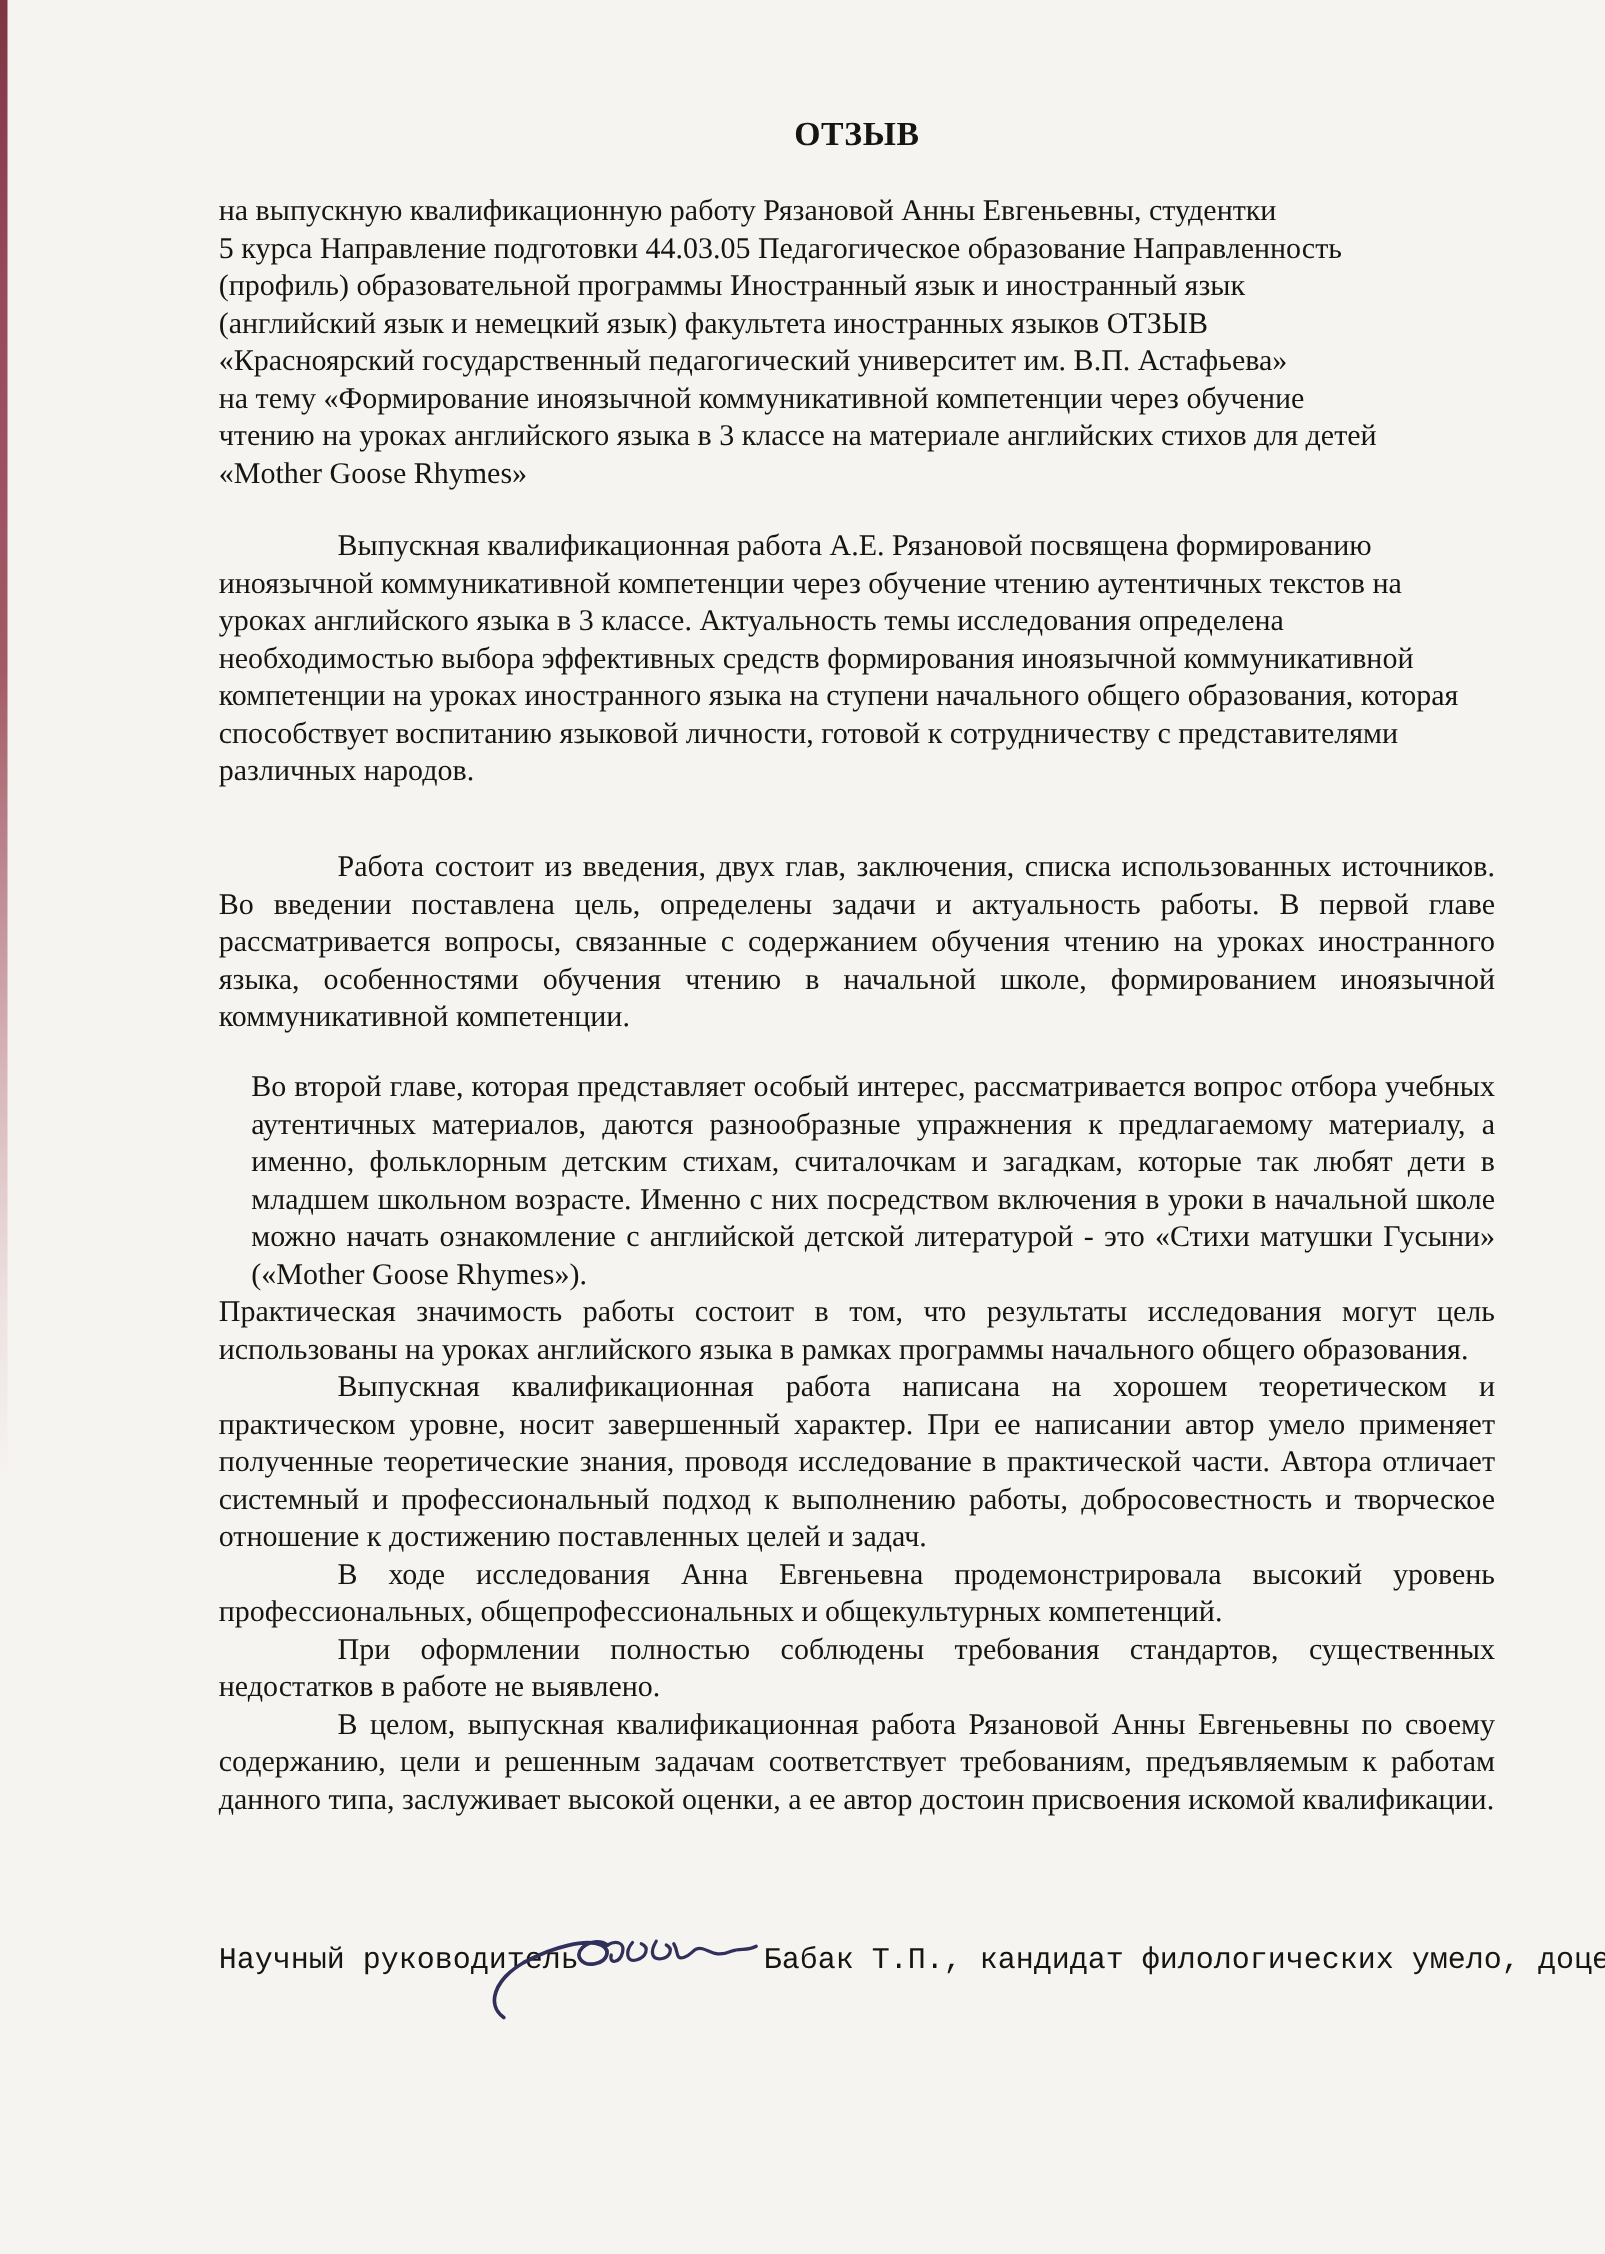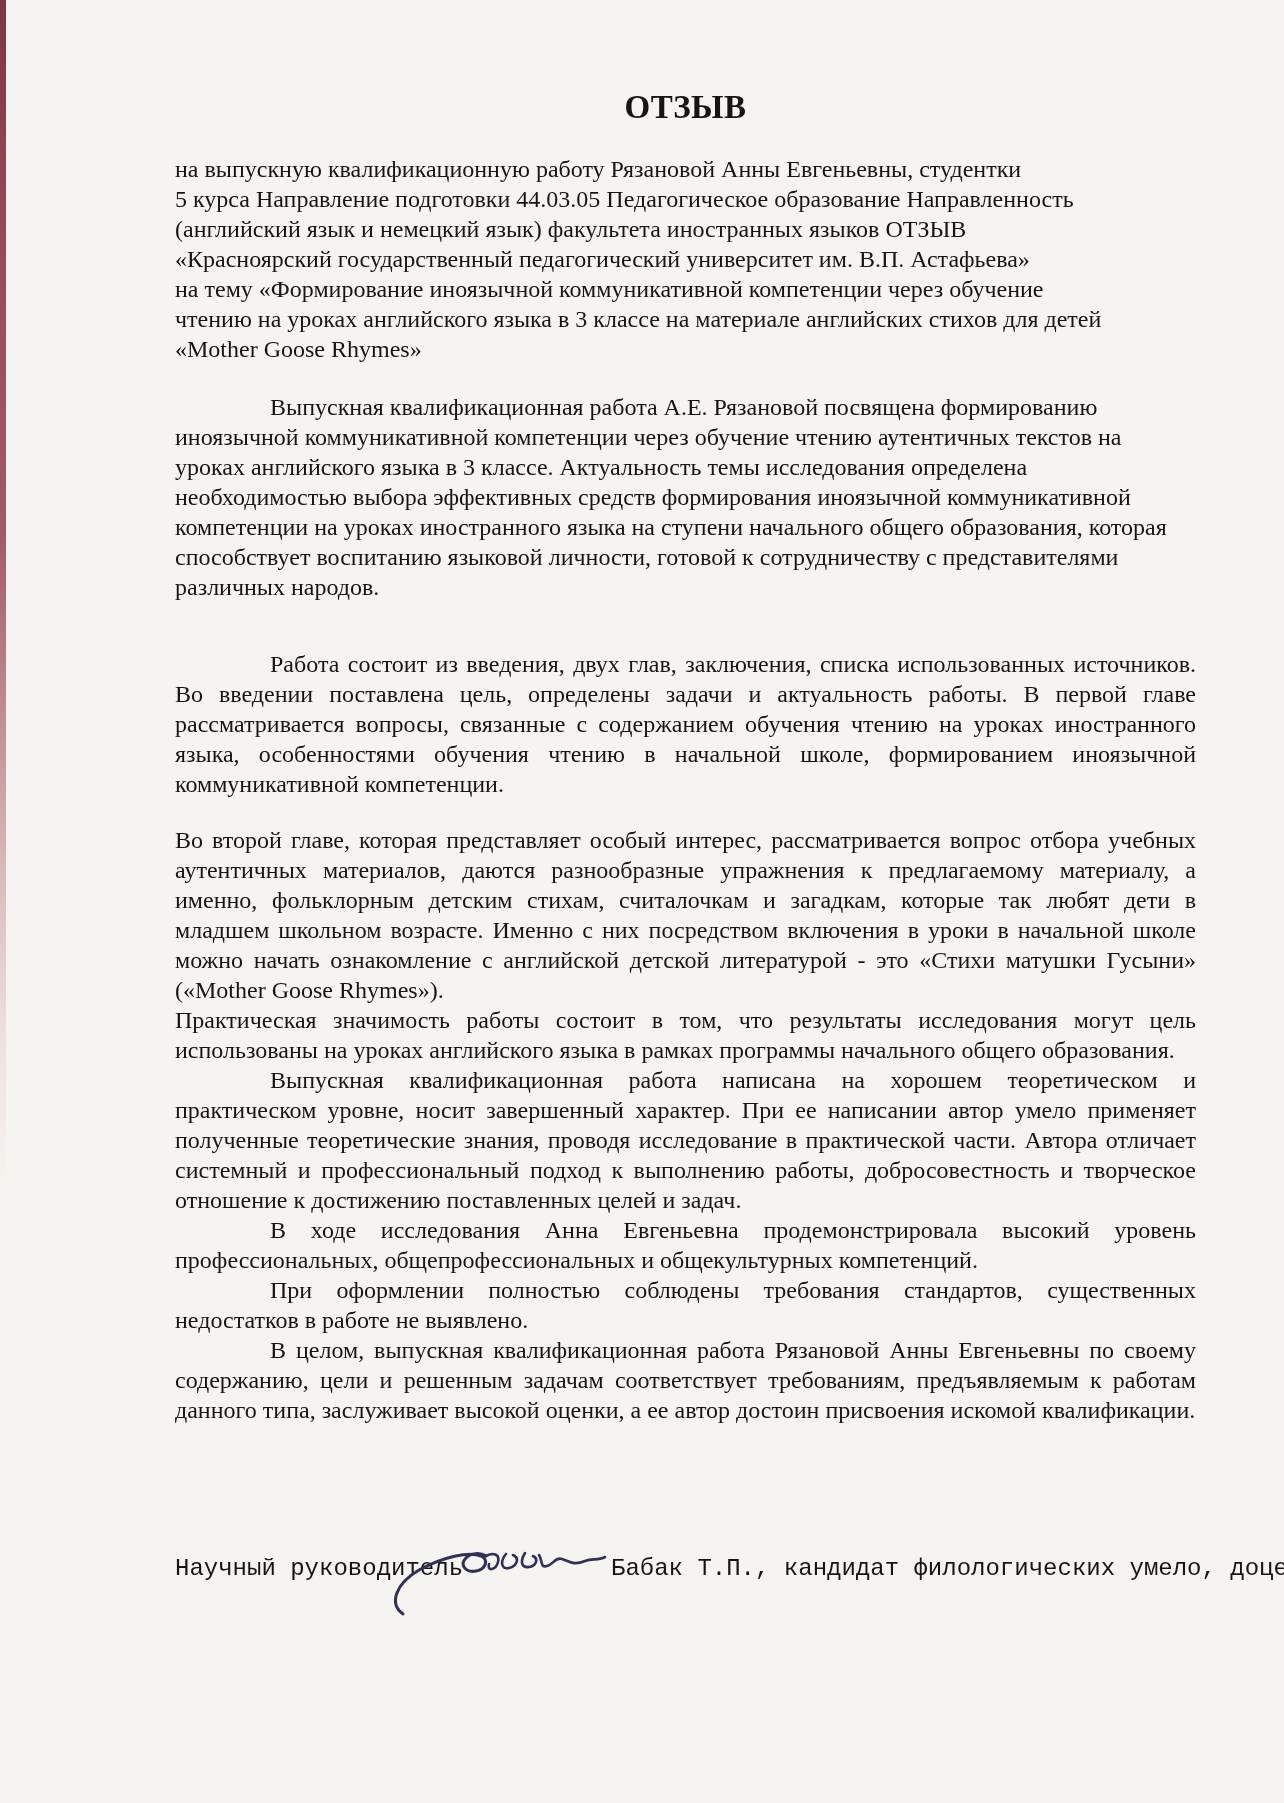--- a/index.html
+++ b/index.html
@@ -34,40 +34,40 @@
   }
   .content {
     position: absolute;
     left: 175px;
     right: 88px;
     top: 92px;
   }
   .doc-title {
     text-align: center;
     font-weight: bold;
-    font-size: 33px;
+    font-size: 27px;
     line-height: 30px;
     letter-spacing: 0.5px;
     margin-bottom: 32px;
   }
   .header-block {
     font-size: 24px;
     line-height: 30px;
     text-align: left;
     margin-bottom: 28px;
   }
   .para {
     font-size: 24px;
     line-height: 30px;
     text-align: justify;
   }
   .para.first-left { text-align: left; }
   .indent { text-indent: 95px; }
   .mt-md { margin-top: 47px; }
-  .mt-blank { margin-top: 26px; }
+  .mt-blank { margin-top: 26px; margin-left: 26px; }
   .signature-row {
     position: absolute;
     left: 175px;
     right: 88px;
     top: 1548px;
     height: 120px;
     font-size: 24px;
     line-height: 30px;
     font-family: Liberation Mono, monospace;
   }
@@ -89,20 +89,21 @@
 
   <div class="edge-strip"></div>
 
   <div class="content">
 
     <div class="doc-title">ОТЗЫВ</div>
 
     <div class="header-block">
       <div>на выпускную квалификационную работу Рязановой Анны Евгеньевны, студентки</div>
       <div>5 курса  Направление подготовки 44.03.05 Педагогическое образование Направленность</div>
+      <div>(профиль) образовательной программы Иностранный язык и иностранный язык</div>
       <div>(английский язык и немецкий язык) факультета иностранных языков ОТЗЫВ</div>
       <div>«Красноярский государственный педагогический университет им. В.П. Астафьева»</div>
       <div>на тему «Формирование иноязычной коммуникативной компетенции через обучение</div>
       <div>чтению на уроках английского языка в 3 классе на материале английских стихов для детей</div>
       <div>«Mother Goose Rhymes»</div>
     </div>
 
     <div class="para first-left indent">Выпускная квалификационная работа А.Е. Рязановой посвящена формированию иноязычной коммуникативной компетенции через обучение чтению аутентичных текстов на уроках английского языка в 3 классе.  Актуальность темы исследования определена необходимостью выбора эффективных средств  формирования иноязычной коммуникативной компетенции на уроках иностранного языка на ступени начального общего образования, которая  способствует  воспитанию языковой личности, готовой к сотрудничеству с представителями различных народов.</div>
 
     <div class="para indent mt-md">Работа состоит из введения, двух глав, заключения,  списка использованных источников. Во введении поставлена цель, определены задачи и актуальность работы. В первой главе рассматривается вопросы, связанные с содержанием обучения чтению на уроках иностранного языка, особенностями обучения чтению в начальной школе, формированием иноязычной коммуникативной компетенции.</div>

